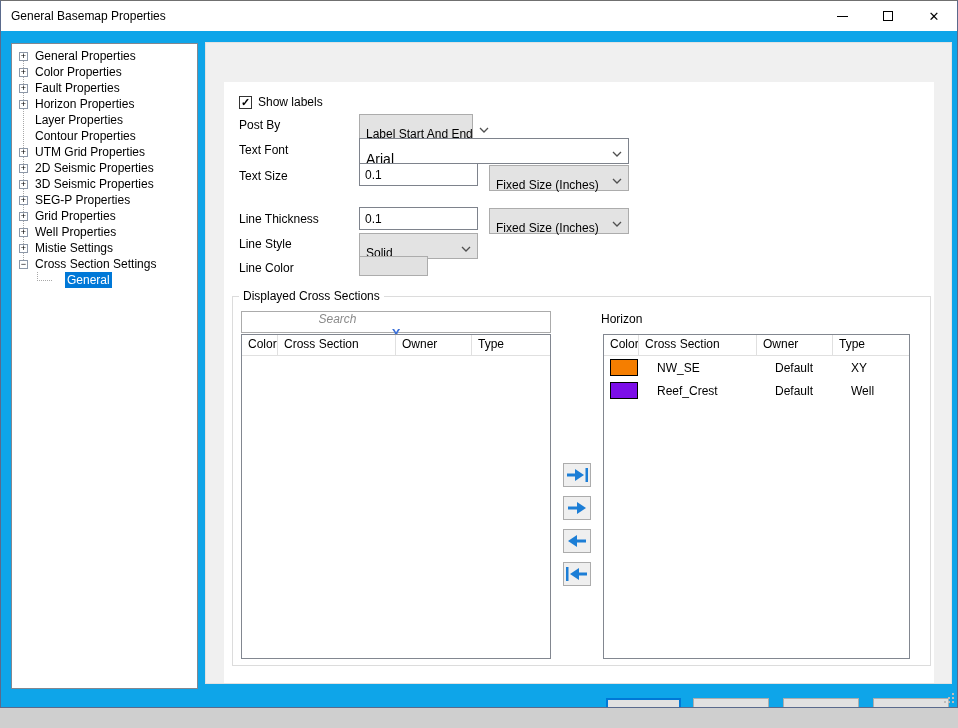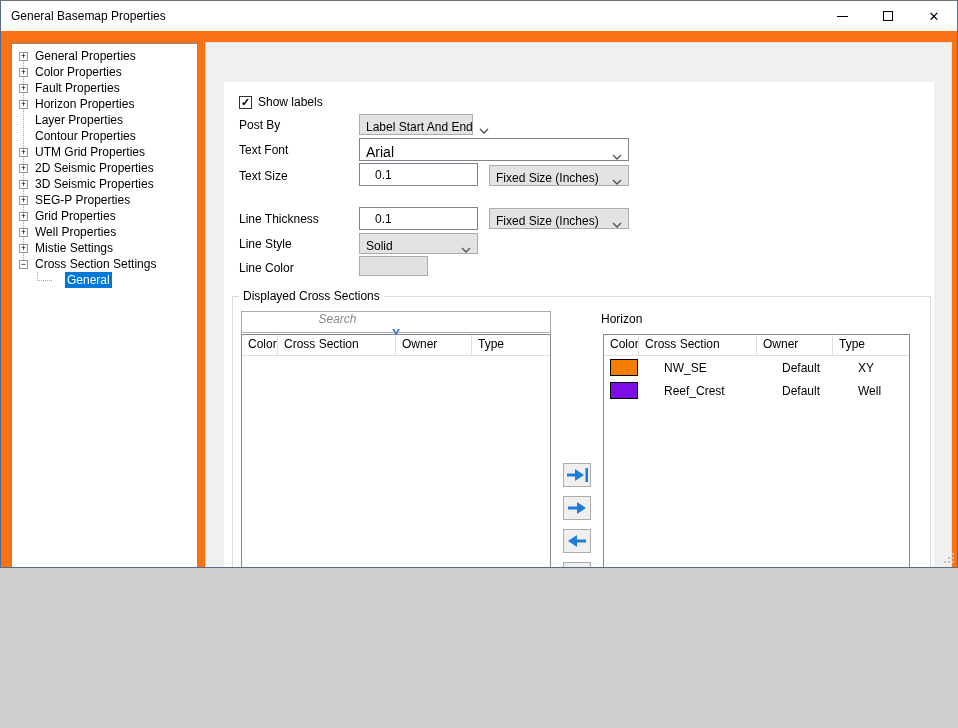--- a/index.html
+++ b/index.html
@@ -1,16 +1,16 @@
 <!DOCTYPE html>
 <html><head>
 <meta charset="utf-8">
 <style>
   html,body{margin:0;padding:0;background:#cfcfcf;font-family:"Liberation Sans",sans-serif;}
-  #window{position:relative;width:958px;height:568px;background:#f97316;
+  #window{position:relative;width:958px;height:708px;background:#0ea5e9;
           border:1px solid #5A6A8C;border-top-color:#707070;box-sizing:border-box;overflow:hidden;
           font-size:12px;color:#000;}
   
   .titlebar{position:absolute;left:0;top:0;width:100%;height:30px;background:#FFFFFF;}
   .title-text{position:absolute;left:10px;top:0;line-height:30px;font-size:12px;color:#000;}
   .winbtn{position:absolute;top:0;width:46px;height:30px;display:flex;align-items:center;justify-content:center;
           background:transparent;border:none;cursor:default;}
   .winbtn.min{right:92px;} .winbtn.max{right:46px;} .winbtn.close{right:0;}
   .glyph-min{display:block;width:11px;height:1px;background:#000;}
   .glyph-max{display:block;width:10px;height:10px;border:1px solid #000;box-sizing:border-box;}
@@ -31,26 +31,26 @@
   .titem.sel .tlabel{background:#0078D7;color:#fff;}
   
   .outer-panel{position:absolute;left:204px;top:41px;width:747px;height:642px;background:#F0F0F0;
                border:1px solid #E2E2E2;box-sizing:border-box;}
   .inner-panel{position:absolute;left:223px;top:81px;width:710px;height:601px;background:#fff;}
   
   .flabel{position:absolute;left:15px;white-space:nowrap;}
   .checkbox-row{position:absolute;left:15px;top:13px;display:flex;align-items:center;}
   .cbox{width:13px;height:13px;border:1px solid #333;background:#fff;box-sizing:border-box;
         font-size:11px;line-height:11px;text-align:center;font-weight:bold;margin-right:6px;}
-  .combo{position:absolute;display:flex;align-items:flex-end;background:#E3E3E3;border:1px solid #ACACAC;
-         box-sizing:border-box;padding:0 6px;white-space:nowrap;cursor:default;}
+  .combo{position:absolute;display:flex;align-items:flex-start;background:#E3E3E3;border:1px solid #ACACAC;
+         box-sizing:border-box;padding:12px 6px;white-space:nowrap;cursor:default;}
   .combo .chev{margin-left:auto;flex:0 0 auto;padding-left:6px;}
   .combo.white{background:#fff;border-color:#7E838C;}
   .tinput{position:absolute;border:1px solid #7E838C;background:#fff;box-sizing:border-box;
-          font-family:"Liberation Sans",sans-serif;font-size:12px;padding:0 15px;outline:none;}
+          font-family:"Liberation Sans",sans-serif;font-size:12px;padding:0 5px;outline:none;}
   .colorbtn{position:absolute;left:135px;top:174px;width:69px;height:20px;background:#E1E1E1;
             border:1px solid #ACACAC;box-sizing:border-box;padding:2px;cursor:default;}
   .colorbtn .fill{width:100%;height:100%;}
   
   .groupbox{position:absolute;left:8px;top:214px;width:699px;height:370px;border:1px solid #DCDCDC;box-sizing:border-box;}
   .grouplabel{position:absolute;left:6px;top:-8px;background:#fff;padding:0 4px;white-space:nowrap;}
   
   .searchbox{position:absolute;left:17px;top:229px;width:310px;height:22px;border:1px solid #ABABAB;
              background:#fff;box-sizing:border-box;display:flex;align-items:center;flex-direction:column;}
   .searchbox input{flex:1;border:none;outline:none;height:18px;padding:0 6px;
@@ -61,21 +61,21 @@
   .xtable{position:absolute;background:#fff;border:1px solid #828790;box-sizing:border-box;overflow:hidden;}
   .xtable.left{left:17px;top:252px;width:310px;height:325px;}
   .xtable.right{left:379px;top:252px;width:307px;height:325px;}
   .thead{display:flex;height:20px;border-bottom:1px solid #E0E0E0;}
   .th{line-height:19px;padding-left:6px;border-right:1px solid #E0E0E0;box-sizing:border-box;white-space:nowrap;overflow:hidden;}
   .th:last-child{border-right:none;flex:1;}
   .col-color{width:36px;flex:0 0 36px;}
   .col-cs{width:118px;flex:0 0 118px;}
   .col-owner{width:76px;flex:0 0 76px;}
   .trow{display:flex;height:23px;align-items:center;}
-  .td{box-sizing:border-box;white-space:nowrap;overflow:hidden;padding-left:25px;}
+  .td{box-sizing:border-box;white-space:nowrap;overflow:hidden;padding-left:18px;}
   .td.col-color{padding-left:0;display:flex;align-items:center;}
   .swatch{width:26px;height:15px;border:1px solid #000;box-sizing:content-box;margin-left:6px;}
   .selected-label{position:absolute;left:377px;top:230px;}
   
   .xferbtn{position:absolute;left:339px;width:28px;height:24px;background:#EFEFEF;border:1px solid #ACACAC;
            box-sizing:border-box;display:flex;align-items:center;justify-content:center;padding:0;cursor:default;}
   .xferbtn svg{display:block;}
   
   .fbtn{position:absolute;top:697px;height:22px;background:#E1E1E1;border:1px solid #ADADAD;
         box-sizing:border-box;font-family:"Liberation Sans",sans-serif;font-size:12px;color:#000;

